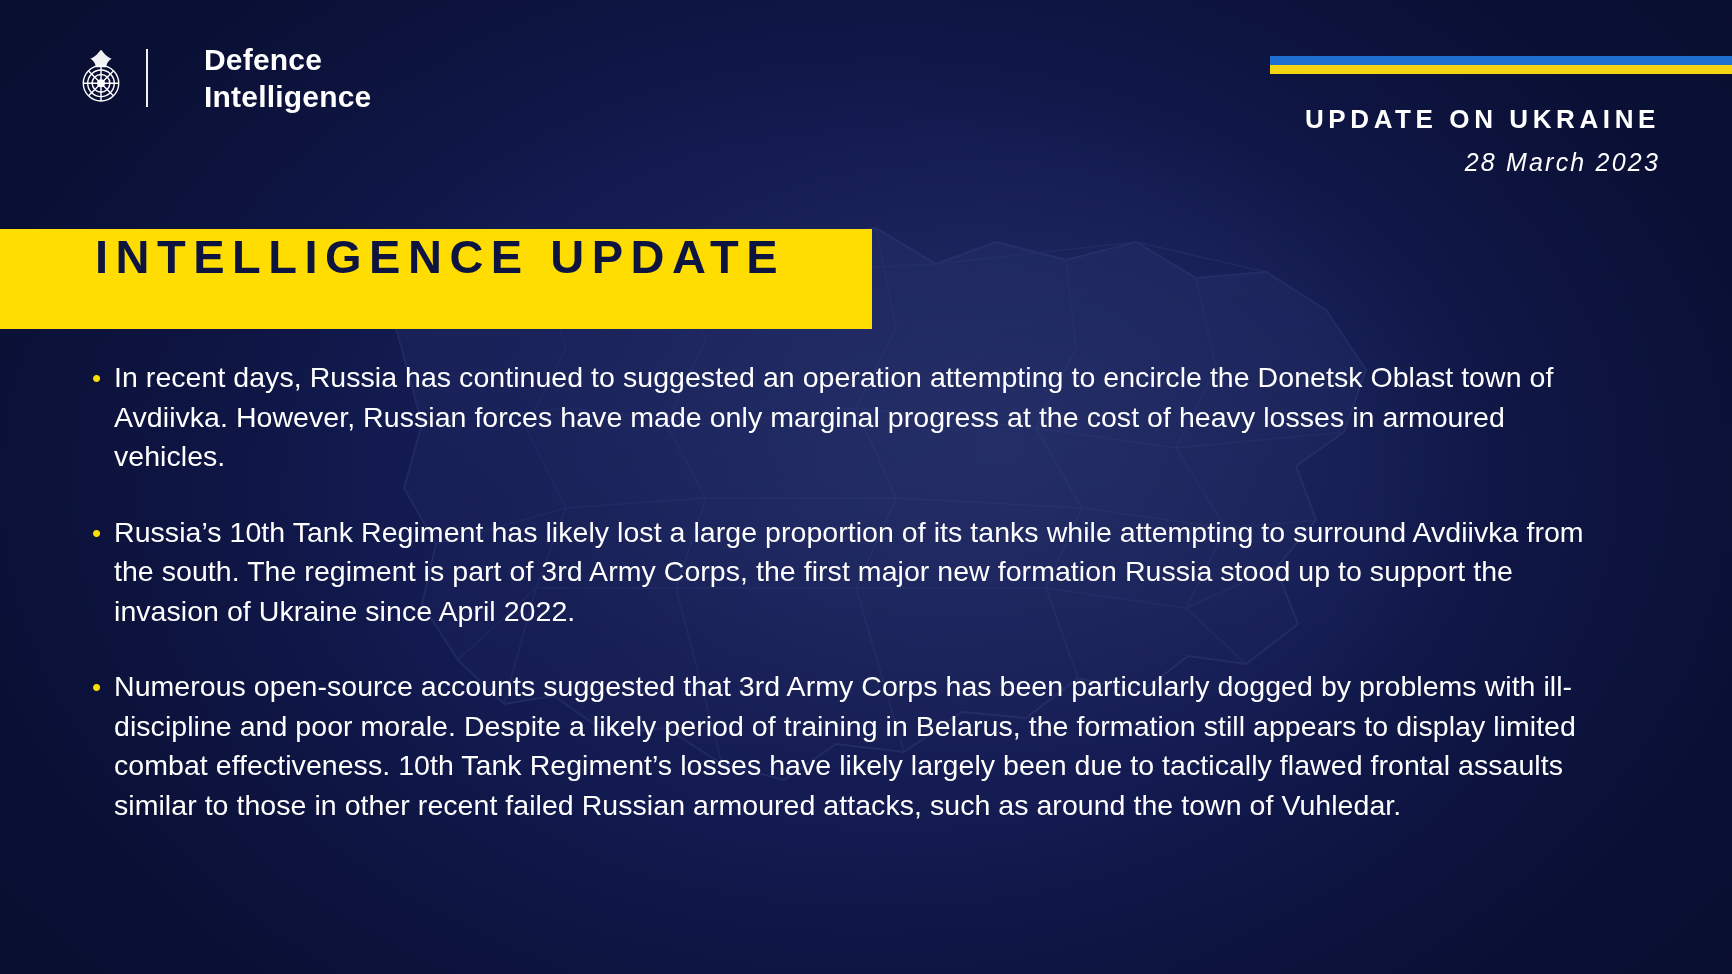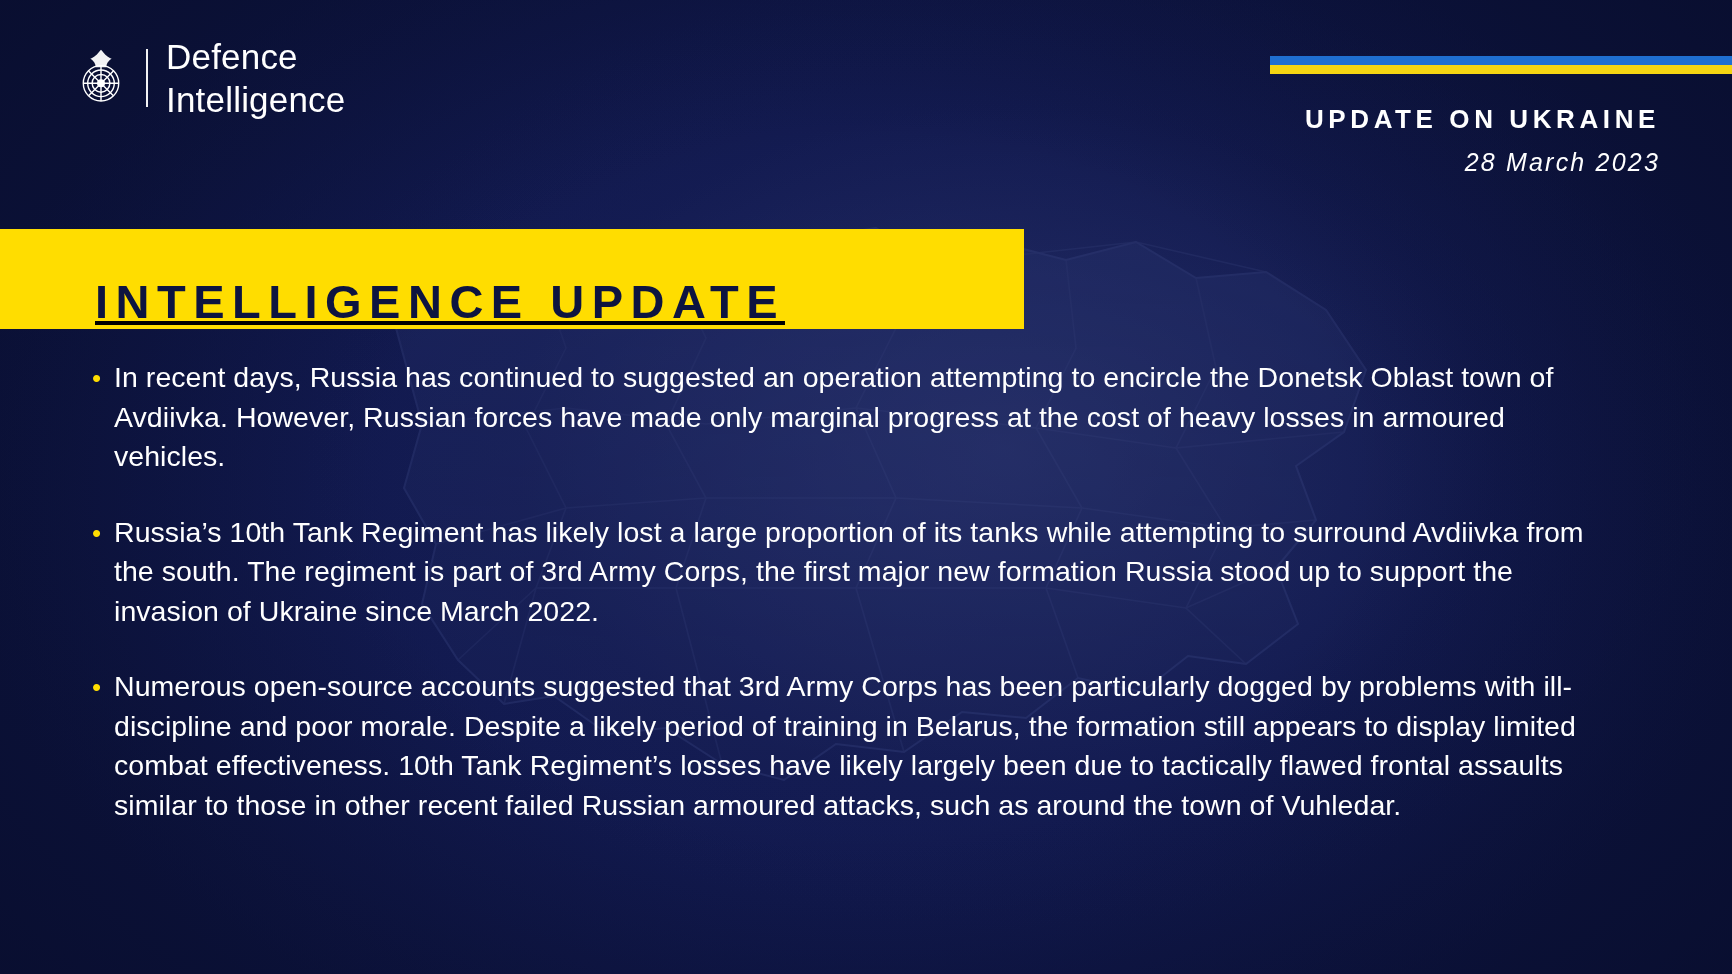--- a/index.html
+++ b/index.html
@@ -63,25 +63,26 @@
   .crest svg { width: 100%; height: 100%; display: block; }
   .brand-divider {
     width: 2px;
     height: 58px;
     background: #ffffff;
     margin-right: 18px;
     opacity: 0.95;
   }
   .brand-text {
     color: #ffffff;
-    font-size: 35px;
+    font-size: 30px;
     line-height: 1.24;
-    font-weight: 400;
+    font-weight: 700;
     letter-spacing: 0.2px;
     white-space: nowrap;
+    margin-left: 38px;
   }
 
   .flag-bar {
     position: absolute;
     right: 0;
     top: 56px;
     width: 462px;
     height: 18px;
   }
   .flag-blue { height: 9px; background: #1f6fd0; }
@@ -109,26 +110,25 @@
     letter-spacing: 2.2px;
     text-align: right;
     white-space: nowrap;
   }
 
   
   .banner {
     position: absolute;
     left: 0;
     top: 229px;
-    width: 1024px;
+    width: 872px;
     height: 100px;
     background: #ffdd00;
     display: flex;
-    align-items: flex-end;
-    text-decoration: underline;
+    align-items: flex-start;
   }
   .banner-title {
     color: #0d1440;
     font-size: 47px;
     font-weight: 700;
     letter-spacing: 7.5px;
     margin-left: 95px;
     white-space: nowrap;
   }
 
@@ -227,21 +227,21 @@
     <div class="banner-title">INTELLIGENCE UPDATE</div>
   </div>
 
   <div class="bullets">
     <div class="bullet">
       <div class="bullet-dot">•</div>
       <div class="bullet-text">In recent days, Russia has continued to suggested an operation attempting to encircle the Donetsk Oblast town of Avdiivka. However, Russian forces have made only marginal progress at the cost of heavy losses in armoured vehicles.</div>
     </div>
     <div class="bullet">
       <div class="bullet-dot">•</div>
-      <div class="bullet-text">Russia’s 10th Tank Regiment has likely lost a large proportion of its tanks while attempting to surround Avdiivka from the south. The regiment is part of 3rd Army Corps, the first major new formation Russia stood up to support the invasion of Ukraine since March 2022.</div>
+      <div class="bullet-text">Russia’s 10th Tank Regiment has likely lost a large proportion of its tanks while attempting to surround Avdiivka from the south. The regiment is part of 3rd Army Corps, the first major new formation Russia stood up to support the invasion of Ukraine since April 2022.</div>
     </div>
     <div class="bullet">
       <div class="bullet-dot">•</div>
       <div class="bullet-text">Numerous open-source accounts suggested that 3rd Army Corps has been particularly dogged by problems with ill-discipline and poor morale. Despite a likely period of training in Belarus, the formation still appears to display limited combat effectiveness. 10th Tank Regiment’s losses have likely largely been due to tactically flawed frontal assaults similar to those in other recent failed Russian armoured attacks, such as around the town of Vuhledar.</div>
     </div>
   </div>
 
 </div>
 
 </body></html>

